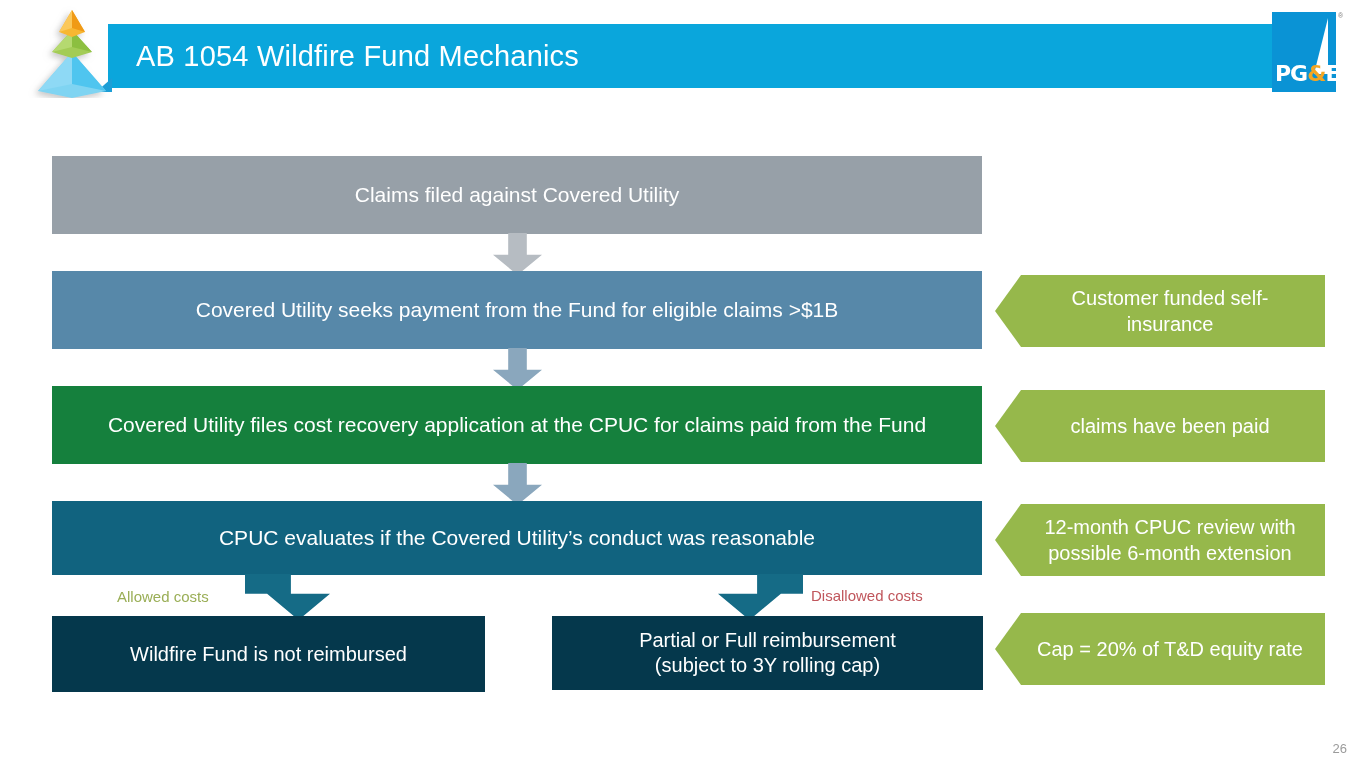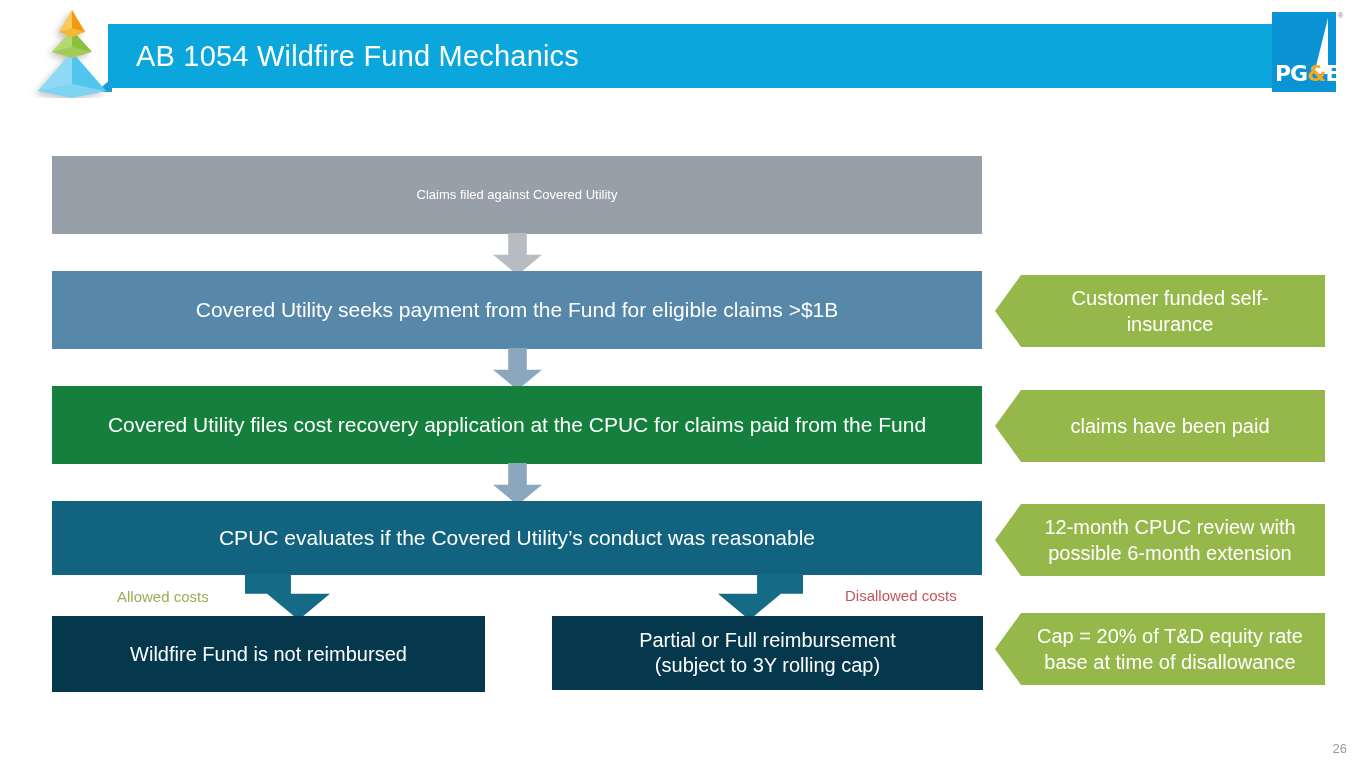--- a/index.html
+++ b/index.html
@@ -104,21 +104,21 @@
     justify-content: center;
     color: #ffffff;
     text-align: center;
     box-sizing: border-box;
     padding: 0 14px;
     line-height: 1.25;
   }
   #box-claims {
     left: 52px; top: 156px; width: 930px; height: 78px;
     background: #97a0a8;
-    font-size: 13px;
+    font-size: 21px;
   }
   #box-seeks {
     left: 52px; top: 271px; width: 930px; height: 78px;
     background: #5788a9;
     font-size: 21px;
   }
   #box-files {
     left: 52px; top: 386px; width: 930px; height: 78px;
     background: #15803d;
     font-size: 21px;
@@ -161,21 +161,21 @@
     left: 718px; top: 574px; width: 85px; height: 46px;
     clip-path: polygon(46% 0, 100% 0, 100% 43%, 74% 43%, 37% 100%, 0 43%, 46% 43%);
   }
 
   .split-label {
     position: absolute;
     font-size: 15px;
     white-space: nowrap;
   }
   #label-allowed { left: 117px; top: 588px; color: #9aae56; }
-  #label-disallowed { left: 811px; top: 587px; color: #c0565c; margin-left: 34px; }
+  #label-disallowed { left: 811px; top: 587px; color: #c0565c; }
 
   
   .callout {
     position: absolute;
     background: #96b84b;
     color: #ffffff;
     display: flex;
     align-items: center;
     justify-content: center;
     text-align: center;
@@ -290,17 +290,16 @@
 <div class="callout" id="callout-review">
   <div>
     <div>12-month CPUC review with</div>
     <div>possible 6-month extension</div>
   </div>
 </div>
 
 <div class="callout" id="callout-cap">
   <div>
     <div>Cap = 20% of T&amp;D equity rate</div>
-    <div>base at time of disallowance</div>
   </div>
 </div>
 
 <div id="page-number">26</div>
 
 </body></html>

